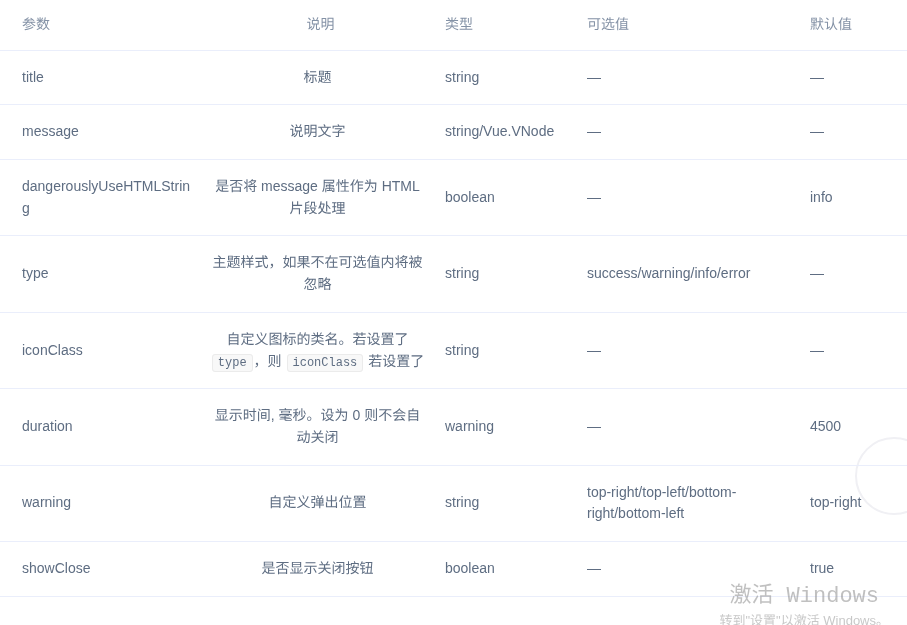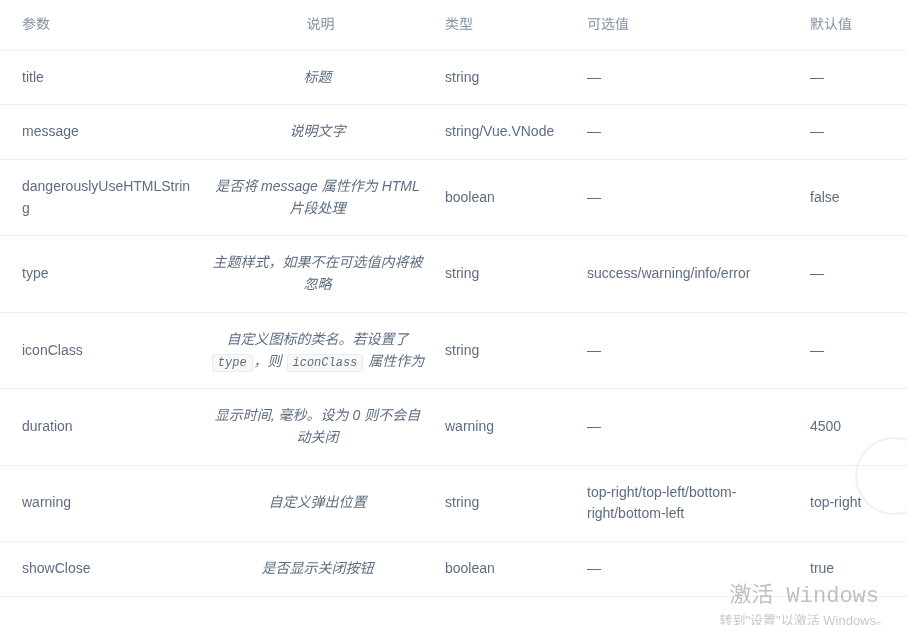--- a/index.html
+++ b/index.html
@@ -73,21 +73,21 @@
 
   .api-table th:first-child,
   .api-table td:first-child { padding-left: 22px; }
 
   
   .api-table th.col-desc,    .api-table td.col-desc    { padding-left: 5px; text-align: center; }
   .api-table th.col-type,    .api-table td.col-type    { padding-left: 4px; }
   .api-table th.col-options, .api-table td.col-options { padding-left: 4px; }
   .api-table th.col-default, .api-table td.col-default { padding-left: 4px; }
 
-  .api-table td.col-desc { padding-right: 16px; font-style: italic; }
+  .api-table td.col-desc { padding-right: 16px; }
 
   
   code.inline-code {
     font-family: "Liberation Mono", "DejaVu Sans Mono", monospace;
     font-size: 12px;
     background: #f8f8f8;
     border: 1px solid #ebebeb;
     border-radius: 3px;
     padding: 1px 5px;
     color: #5e6d82;
@@ -157,32 +157,32 @@
         <td class="col-desc">说明文字</td>
         <td class="col-type">string/Vue.VNode</td>
         <td class="col-options">—</td>
         <td class="col-default">—</td>
       </tr>
       <tr>
         <td class="col-param">dangerouslyUseHTMLString</td>
         <td class="col-desc">是否将 message 属性作为 HTML 片段处理</td>
         <td class="col-type">boolean</td>
         <td class="col-options">—</td>
-        <td class="col-default">false</td>
+        <td class="col-default">info</td>
       </tr>
       <tr>
         <td class="col-param">type</td>
         <td class="col-desc">主题样式，如果不在可选值内将被忽略</td>
         <td class="col-type">string</td>
         <td class="col-options">success/warning/info/error</td>
         <td class="col-default">—</td>
       </tr>
       <tr>
         <td class="col-param">iconClass</td>
-        <td class="col-desc"><span>自定义图标的类名。若设置了 </span><code class="inline-code">type</code><span>，则 </span><code class="inline-code">iconClass</code><span> 属性作为</span></td>
+        <td class="col-desc"><span>自定义图标的类名。若设置了 </span><code class="inline-code">type</code><span>，则 </span><code class="inline-code">iconClass</code><span> 若设置了</span></td>
         <td class="col-type">string</td>
         <td class="col-options">—</td>
         <td class="col-default">—</td>
       </tr>
       <tr>
         <td class="col-param">duration</td>
         <td class="col-desc">显示时间, 毫秒。设为 0 则不会自动关闭</td>
         <td class="col-type">warning</td>
         <td class="col-options">—</td>
         <td class="col-default">4500</td>

